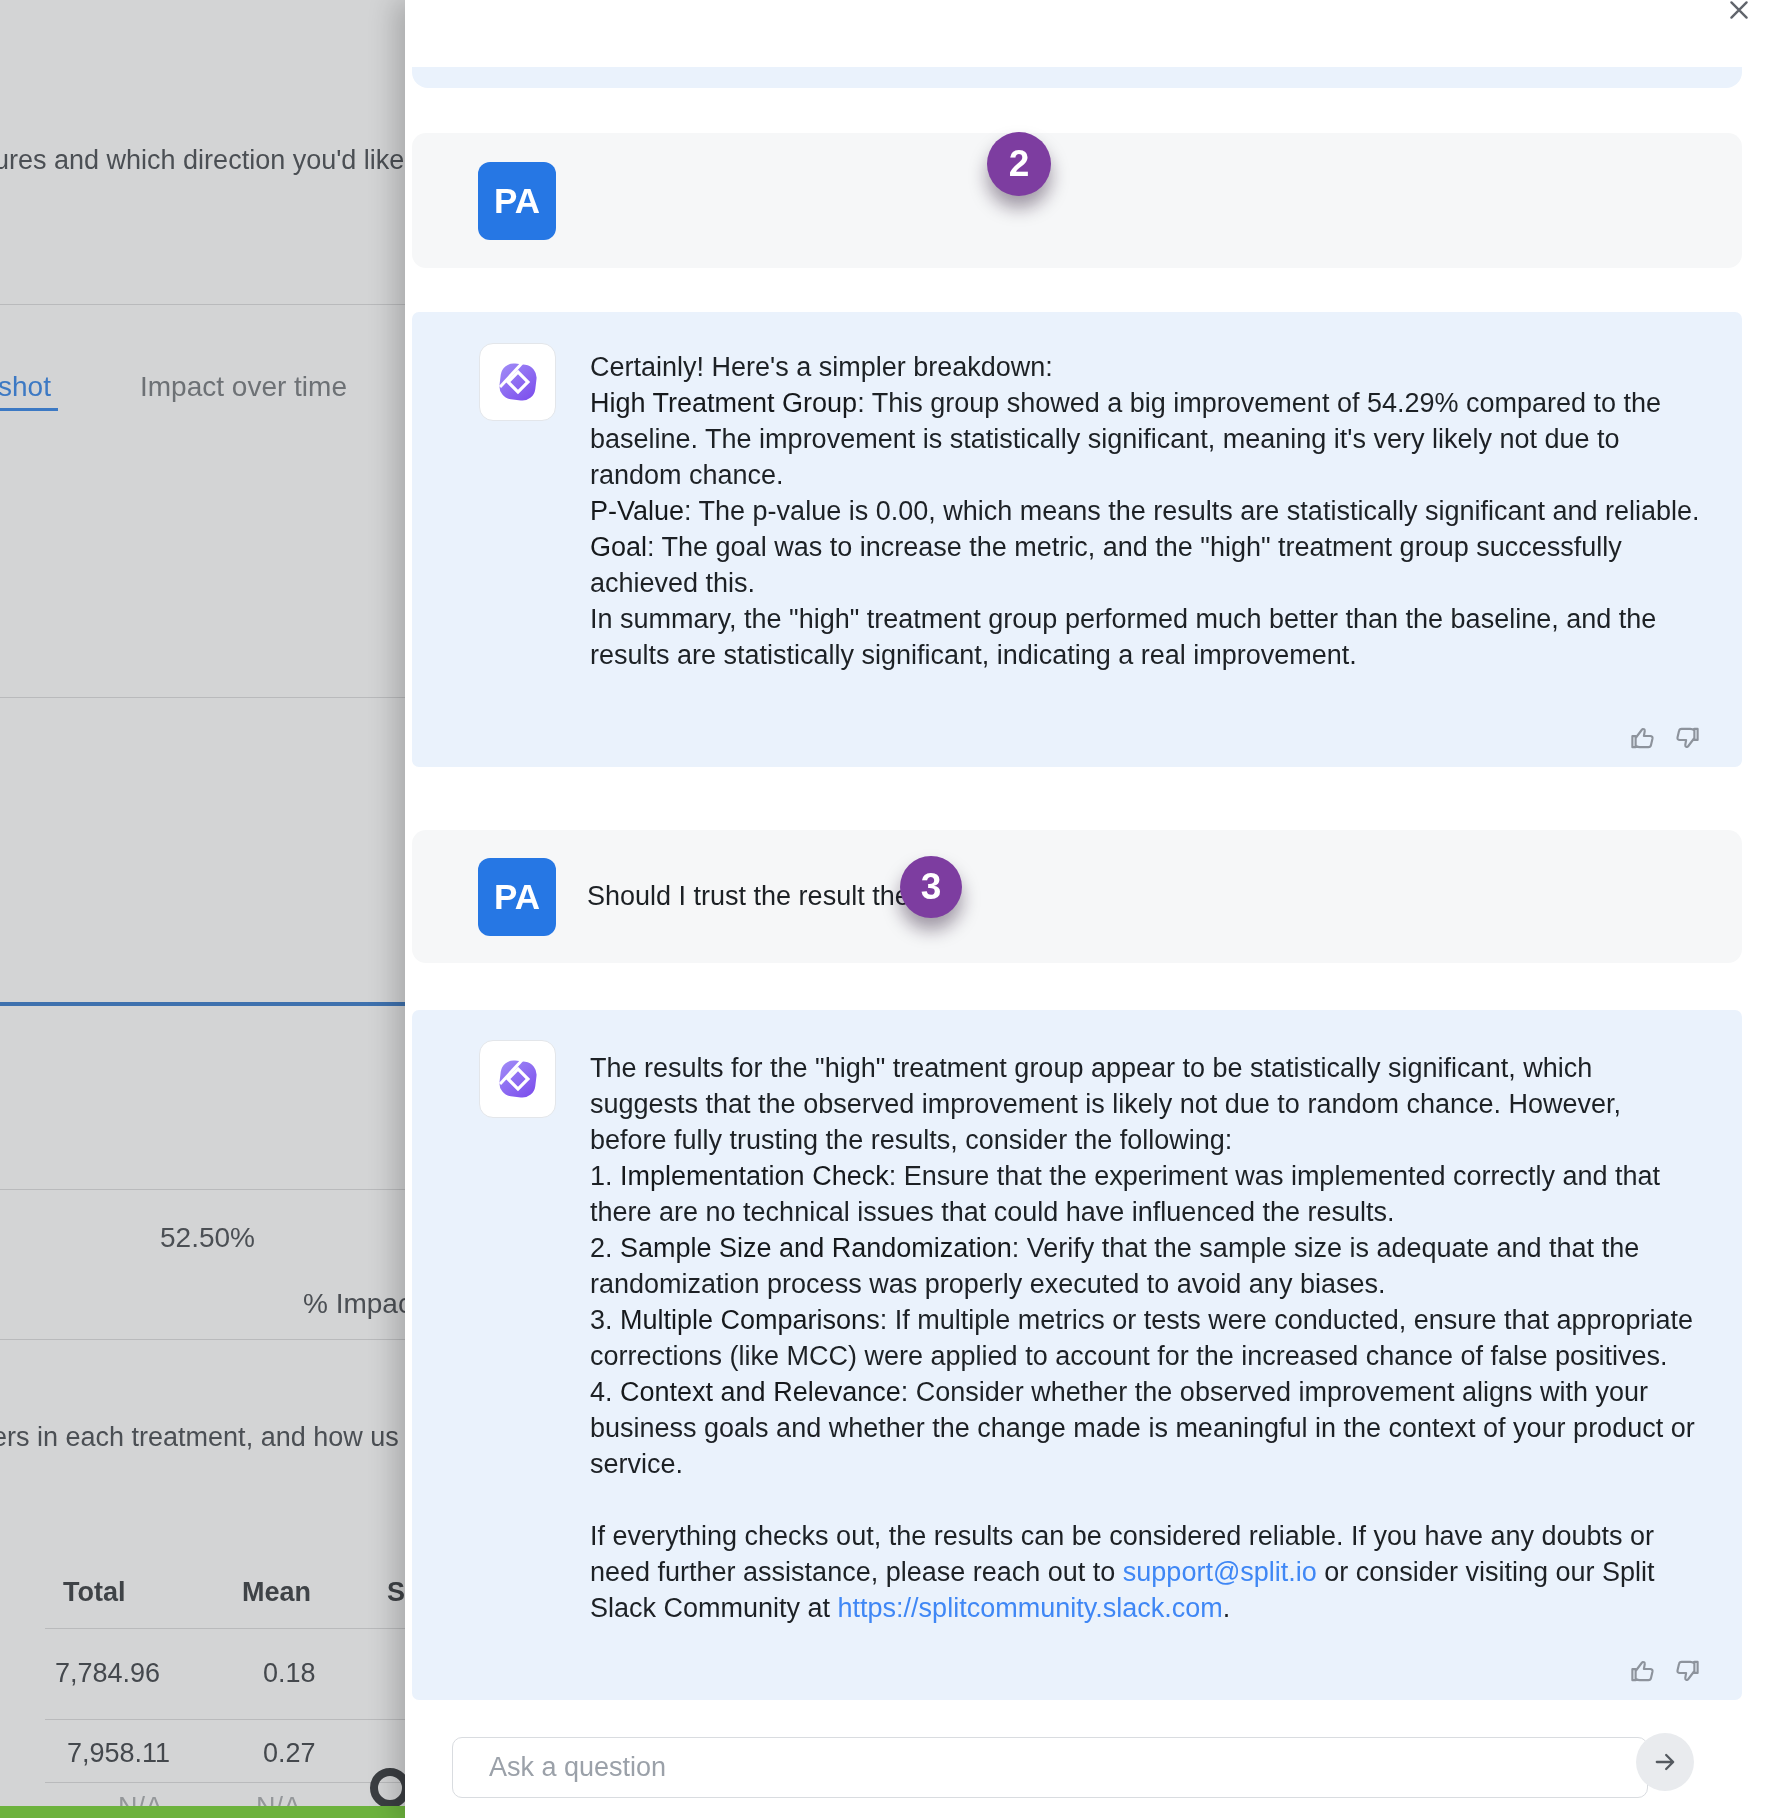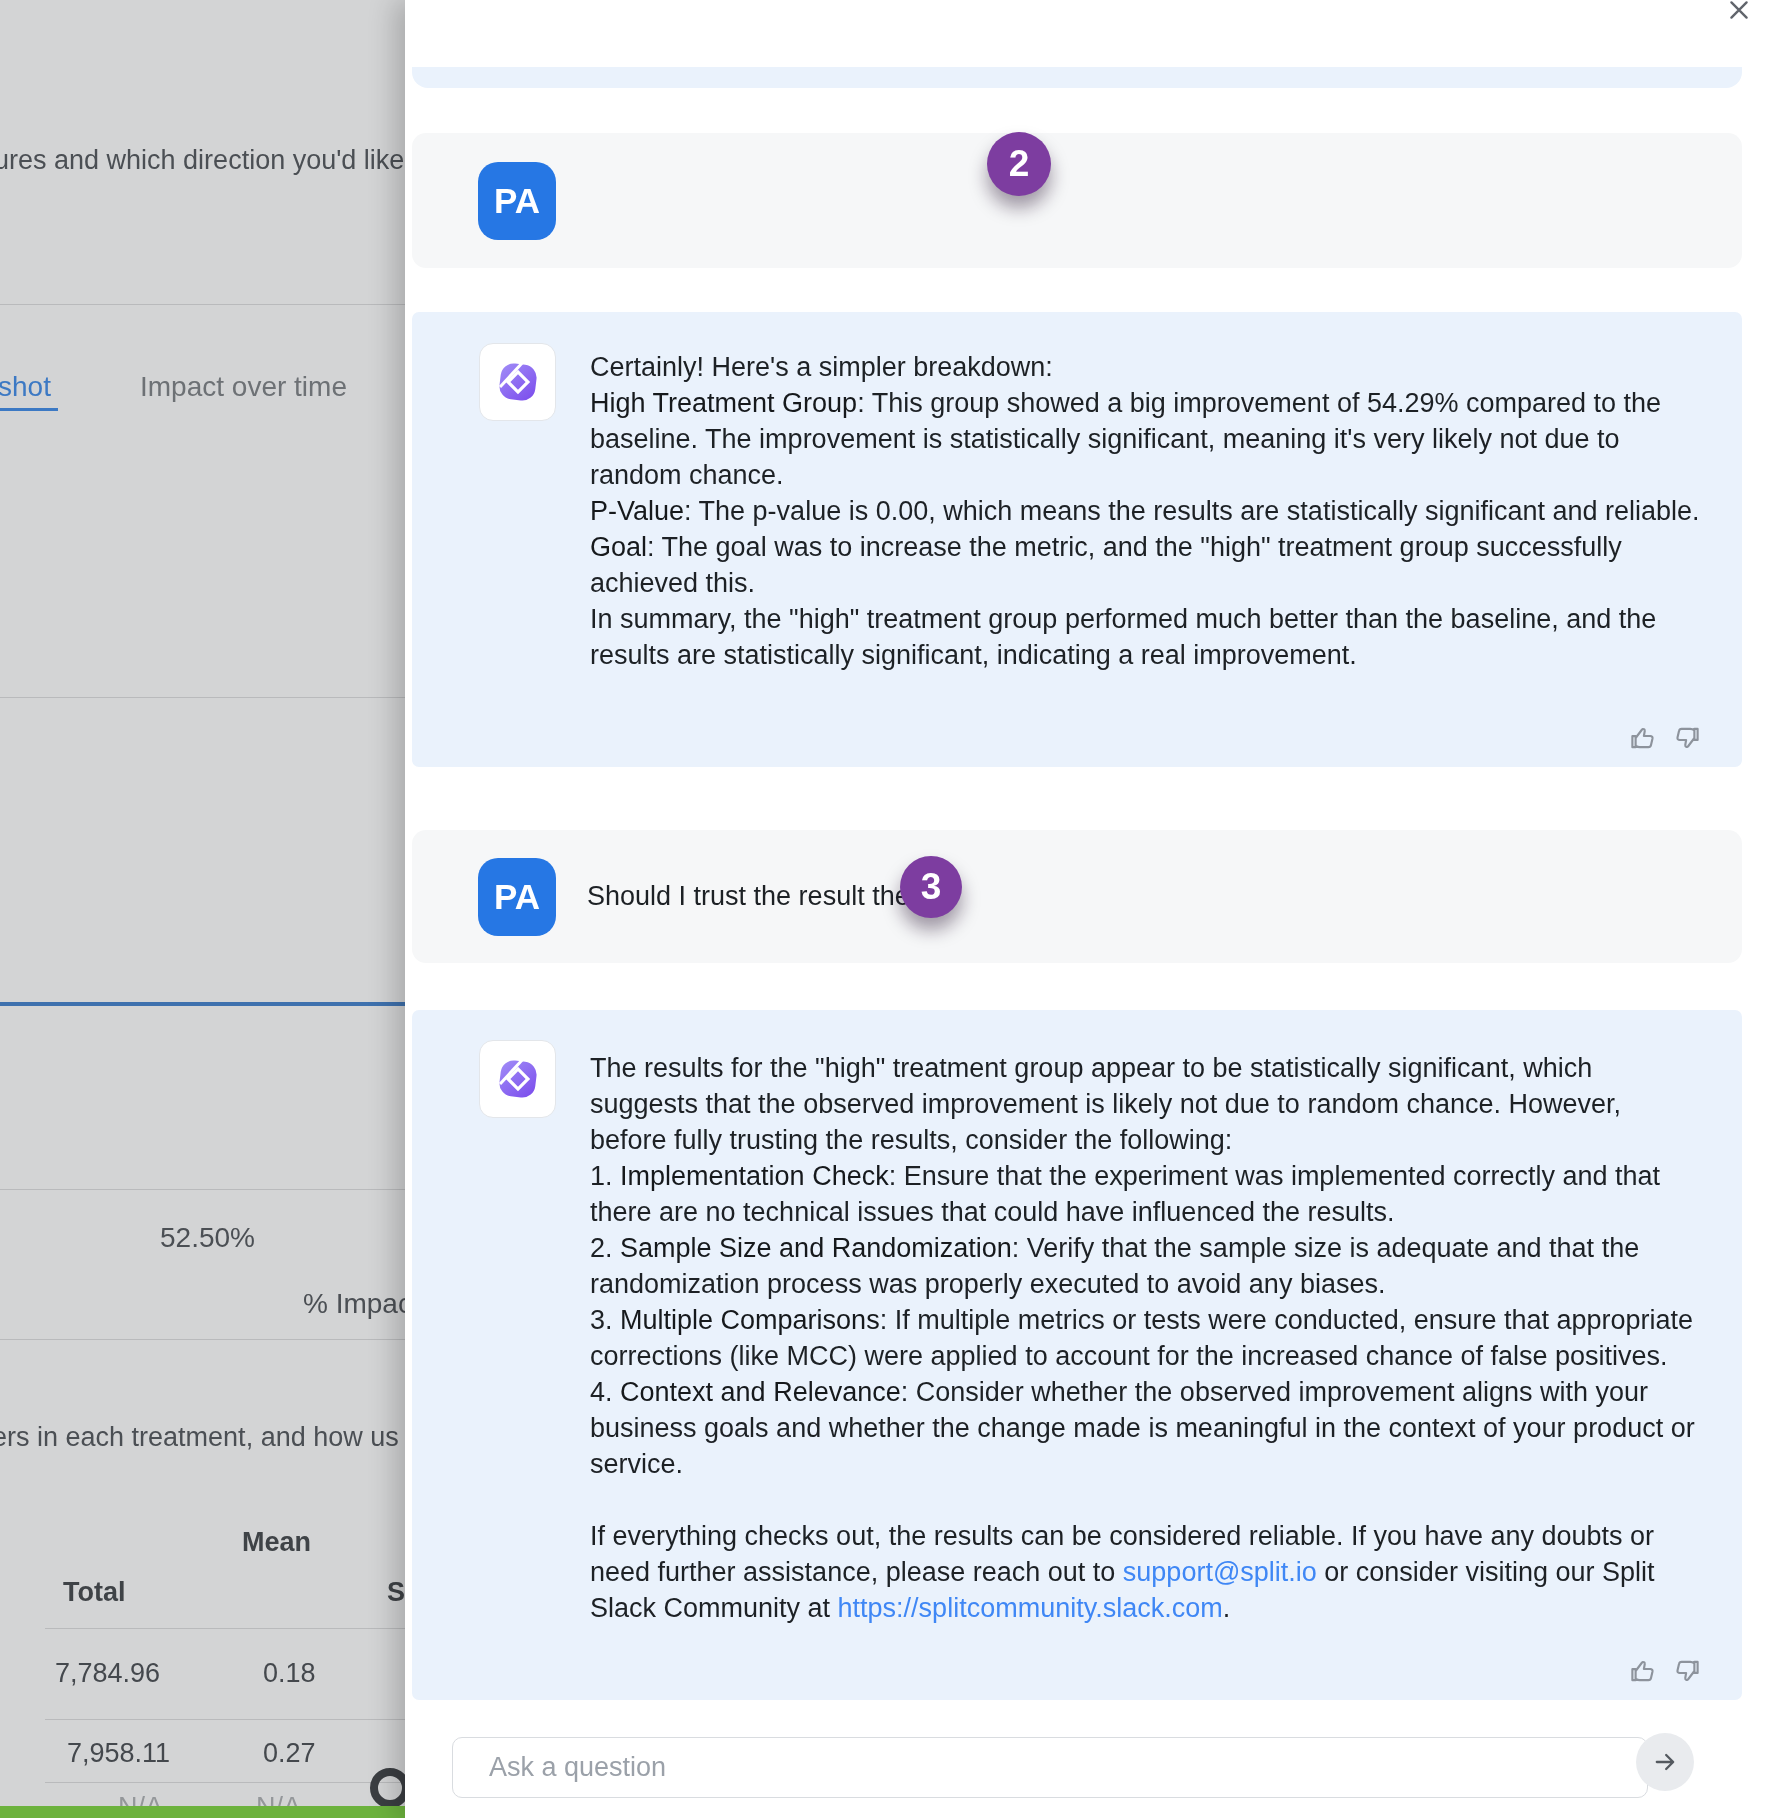--- a/index.html
+++ b/index.html
@@ -27,21 +27,21 @@
   .close-btn{position:absolute;top:-3px;right:24px;width:26px;height:26px;cursor:pointer;}
   .partial-card{position:absolute;left:7px;top:67px;width:1330px;height:21px;background:#eaf2fc;
                 border-radius:0 0 16px 16px;}
   .card{position:absolute;left:7px;width:1330px;border-radius:14px;}
   .card.user{background:#f6f7f8;}
   .card.assistant{background:#eaf2fc;border-radius:7px;}
   .card-user-1{top:133px;height:135px;}
   .card-asst-1{top:312px;height:455px;}
   .card-user-2{top:830px;height:133px;}
   .card-asst-2{top:1010px;height:690px;}
-  .pa-avatar{position:absolute;left:66px;width:78px;height:78px;border-radius:20px;background:#2677e4;
+  .pa-avatar{position:absolute;left:66px;width:78px;height:78px;border-radius:12px;background:#2677e4;
              display:flex;align-items:center;justify-content:center;color:#fff;font-weight:bold;font-size:35px;}
   .bot-avatar{position:absolute;left:67px;width:75px;height:76px;border-radius:14px;background:#fff;
               border:1px solid #e3e6ea;display:flex;align-items:center;justify-content:center;}
   .user-text{position:absolute;left:175px;top:0;height:100%;display:flex;align-items:center;
              font-size:27px;color:#1d2125;}
   .msg-text{position:absolute;left:178px;width:1112px;font-size:27px;line-height:36px;color:#1d2125;}
   .msg-text b{font-weight:normal;color:#16191c;}
   .msg-link{color:#3f87f5;text-decoration:none;}
   .step-badge{position:absolute;border-radius:50%;background:#7d3da0;color:#fff;
               display:flex;align-items:center;justify-content:center;font-size:37px;font-weight:600;
@@ -76,21 +76,21 @@
   <div class="bg-divider" style="left:0;top:1189px;width:420px;"></div>
 
   <div class="bg-text" style="left:160px;top:1222px;font-size:28px;">52.50%</div>
   <div class="bg-text" style="left:303px;top:1288px;font-size:28px;">% Impac</div>
 
   <div class="bg-divider" style="left:0;top:1339px;width:420px;"></div>
 
   <div class="bg-text" style="left:-8px;top:1422px;">ers in each treatment, and how us</div>
 
   <div class="bg-th" style="left:63px;top:1577px;">Total</div>
-  <div class="bg-th" style="left:242px;top:1527px;">Mean</div>
+  <div class="bg-th" style="left:242px;top:1577px;">Mean</div>
   <div class="bg-th" style="left:387px;top:1577px;">St</div>
   <div class="bg-divider" style="left:45px;top:1628px;width:375px;"></div>
 
   <div class="bg-td" style="left:55px;top:1658px;">7,784.96</div>
   <div class="bg-td" style="left:263px;top:1658px;">0.18</div>
   <div class="bg-divider" style="left:45px;top:1719px;width:375px;"></div>
 
   <div class="bg-td" style="left:67px;top:1738px;">7,958.11</div>
   <div class="bg-td" style="left:263px;top:1738px;">0.27</div>
   <div class="bg-divider" style="left:45px;top:1782px;width:375px;"></div>

